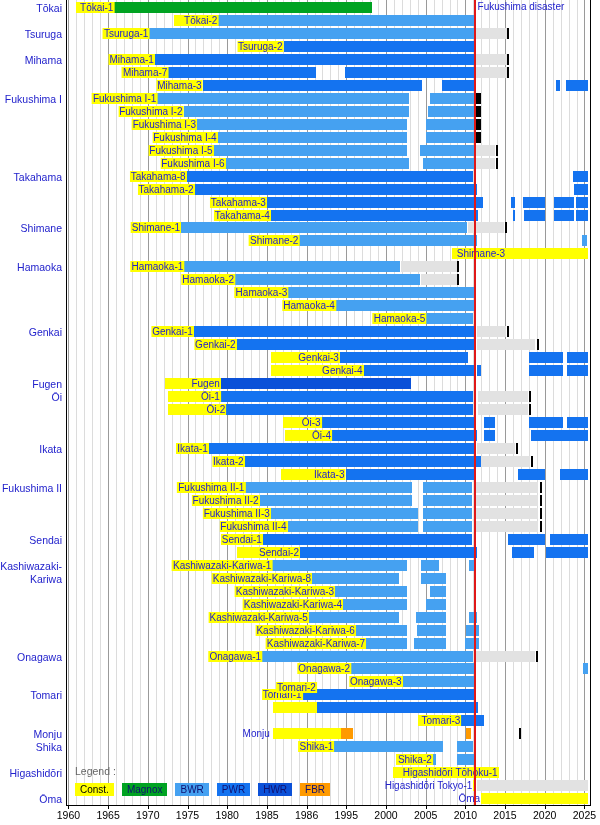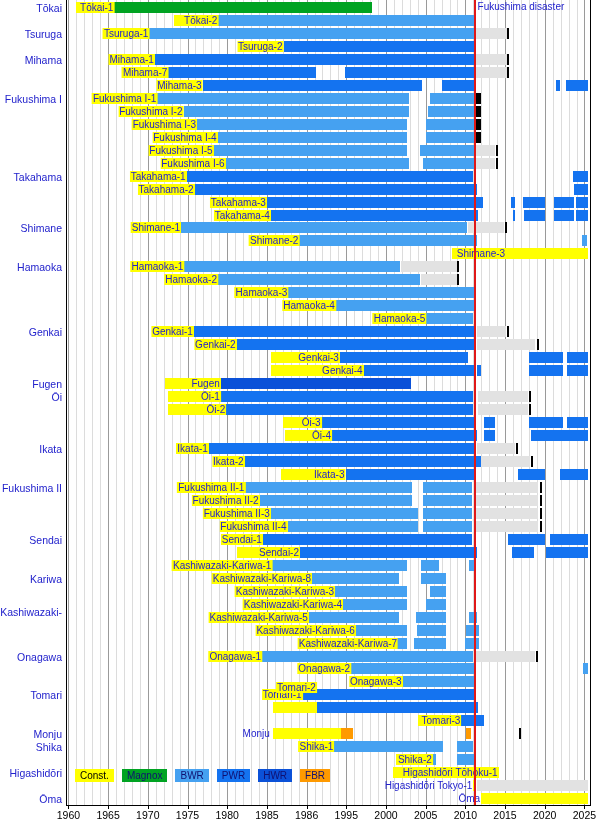--- a/index.html
+++ b/index.html
@@ -166,21 +166,21 @@
         <div class="rowlabel bg right" style="left: 213.7px; top: 145px;">Fukushima I-5</div>
         <div class="seg" style="left: 174.8px; width: 50.8px; top: 158px; background: rgb(255, 255, 0);"></div>
         <div class="seg" style="left: 225.6px; width: 183.4px; top: 158px; background: rgb(69, 161, 241);"></div>
         <div class="seg" style="left: 423.3px; width: 51.6px; top: 158px; background: rgb(69, 161, 241);"></div>
         <div class="seg" style="left: 474.9px; width: 19.8px; top: 158px; background: rgb(226, 226, 226);"></div>
         <div class="mark" style="left: 495.5px; top: 158px;"></div>
         <div class="rowlabel bg right" style="left: 225.6px; top: 158px;">Fukushima I-6</div>
         <div class="seg" style="left: 150.2px; width: 36.5px; top: 171px; background: rgb(255, 255, 0);"></div>
         <div class="seg" style="left: 186.7px; width: 286.6px; top: 171px; background: rgb(20, 115, 240);"></div>
         <div class="seg" style="left: 572.5px; width: 15.9px; top: 171px; background: rgb(20, 115, 240);"></div>
-        <div class="rowlabel bg right" style="left: 186.7px; top: 171px;">Takahama-1</div>
+        <div class="rowlabel bg right" style="left: 186.7px; top: 171px;">Takahama-8</div>
         <div class="seg" style="left: 157.3px; width: 37.3px; top: 184px; background: rgb(255, 255, 0);"></div>
         <div class="seg" style="left: 194.6px; width: 282.6px; top: 184px; background: rgb(20, 115, 240);"></div>
         <div class="seg" style="left: 574.1px; width: 14.3px; top: 184px; background: rgb(20, 115, 240);"></div>
         <div class="rowlabel bg right" style="left: 194.6px; top: 184px;">Takahama-2</div>
         <div class="seg" style="left: 227.2px; width: 39.7px; top: 197px; background: rgb(255, 255, 0);"></div>
         <div class="seg" style="left: 266.9px; width: 216px; top: 197px; background: rgb(20, 115, 240);"></div>
         <div class="seg" style="left: 511.4px; width: 4px; top: 197px; background: rgb(20, 115, 240);"></div>
         <div class="seg" style="left: 523.3px; width: 22.2px; top: 197px; background: rgb(20, 115, 240);"></div>
         <div class="seg" style="left: 554.3px; width: 19.8px; top: 197px; background: rgb(20, 115, 240);"></div>
         <div class="seg" style="left: 575.7px; width: 12.7px; top: 197px; background: rgb(20, 115, 240);"></div>
@@ -205,21 +205,21 @@
         <div class="rowlabel" style="left: 455.8px; top: 248px;">Shimane-3</div>
         <div class="seg" style="left: 158.1px; width: 26.2px; top: 261px; background: rgb(255, 255, 0);"></div>
         <div class="seg" style="left: 184.3px; width: 216px; top: 261px; background: rgb(69, 161, 241);"></div>
         <div class="seg" style="left: 401px; width: 55.6px; top: 261px; background: rgb(226, 226, 226);"></div>
         <div class="mark" style="left: 457.4px; top: 261px;"></div>
         <div class="rowlabel bg right" style="left: 184.3px; top: 261px;">Hamaoka-1</div>
         <div class="seg" style="left: 183.5px; width: 34.9px; top: 274px; background: rgb(255, 255, 0);"></div>
         <div class="seg" style="left: 218.4px; width: 201.7px; top: 274px; background: rgb(69, 161, 241);"></div>
         <div class="seg" style="left: 420.9px; width: 35.7px; top: 274px; background: rgb(226, 226, 226);"></div>
         <div class="mark" style="left: 457.4px; top: 274px;"></div>
-        <div class="rowlabel bg right" style="left: 218px; top: 274px; text-align: right;">Hamaoka-2</div>
+        <div class="rowlabel bg right" style="left: 235px; top: 274px; text-align: right;">Hamaoka-2</div>
         <div class="seg" style="left: 253.4px; width: 34.9px; top: 287px; background: rgb(255, 255, 0);"></div>
         <div class="seg" style="left: 288.3px; width: 188.2px; top: 287px; background: rgb(69, 161, 241);"></div>
         <div class="rowlabel bg right" style="left: 288.3px; top: 287px;">Hamaoka-3</div>
         <div class="seg" style="left: 300.2px; width: 35.7px; top: 300px; background: rgb(255, 255, 0);"></div>
         <div class="seg" style="left: 335.9px; width: 140.5px; top: 300px; background: rgb(69, 161, 241);"></div>
         <div class="rowlabel bg right" style="left: 335.9px; top: 300px;">Hamaoka-4</div>
         <div class="seg" style="left: 386px; width: 40.5px; top: 313px; background: rgb(255, 255, 0);"></div>
         <div class="seg" style="left: 426.4px; width: 46.8px; top: 313px; background: rgb(69, 161, 241);"></div>
         <div class="rowlabel bg right" style="left: 426.4px; top: 313px;">Hamaoka-5</div>
         <div class="seg" style="left: 160.5px; width: 33.3px; top: 326px; background: rgb(255, 255, 0);"></div>
@@ -340,21 +340,21 @@
         <div class="rowlabel bg right" style="left: 308.9px; top: 612px;">Kashiwazaki-Kariwa-5</div>
         <div class="seg" style="left: 322.4px; width: 33.3px; top: 625px; background: rgb(255, 255, 0);"></div>
         <div class="seg" style="left: 355.8px; width: 51.6px; top: 625px; background: rgb(69, 161, 241);"></div>
         <div class="seg" style="left: 416.9px; width: 29.4px; top: 625px; background: rgb(69, 161, 241);"></div>
         <div class="seg" style="left: 466.1px; width: 12.7px; top: 625px; background: rgb(69, 161, 241);"></div>
         <div class="rowlabel bg right" style="left: 355.8px; top: 625px;">Kashiwazaki-Kariwa-6</div>
         <div class="seg" style="left: 326.4px; width: 39.7px; top: 638px; background: rgb(255, 255, 0);"></div>
         <div class="seg" style="left: 366.1px; width: 41.3px; top: 638px; background: rgb(69, 161, 241);"></div>
         <div class="seg" style="left: 413.7px; width: 32.6px; top: 638px; background: rgb(69, 161, 241);"></div>
         <div class="seg" style="left: 465.4px; width: 13.5px; top: 638px; background: rgb(69, 161, 241);"></div>
-        <div class="rowlabel bg right" style="left: 366.1px; top: 638px; margin-left: 32px;">Kashiwazaki-Kariwa-7</div>
+        <div class="rowlabel bg right" style="left: 366.1px; top: 638px;">Kashiwazaki-Kariwa-7</div>
         <div class="seg" style="left: 227.2px; width: 34.9px; top: 651px; background: rgb(255, 255, 0);"></div>
         <div class="seg" style="left: 262.1px; width: 211.2px; top: 651px; background: rgb(69, 161, 241);"></div>
         <div class="seg" style="left: 473.3px; width: 61.9px; top: 651px; background: rgb(226, 226, 226);"></div>
         <div class="mark" style="left: 536px; top: 651px;"></div>
         <div class="rowlabel bg right" style="left: 262.1px; top: 651px;">Onagawa-1</div>
         <div class="seg" style="left: 316.1px; width: 34.9px; top: 663px; background: rgb(255, 255, 0);"></div>
         <div class="seg" style="left: 351px; width: 123.9px; top: 663px; background: rgb(69, 161, 241);"></div>
         <div class="seg" style="left: 582.9px; width: 4.8px; top: 663px; background: rgb(69, 161, 241);"></div>
         <div class="rowlabel bg right" style="left: 351px; top: 663px;">Onagawa-2</div>
         <div class="seg" style="left: 358.2px; width: 44.5px; top: 676px; background: rgb(255, 255, 0);"></div>
@@ -400,21 +400,21 @@
         <div class="grouplabel" style="top: 93px;">Fukushima I</div>
         <div class="grouplabel" style="top: 171px;">Takahama</div>
         <div class="grouplabel" style="top: 222px;">Shimane</div>
         <div class="grouplabel" style="top: 261px;">Hamaoka</div>
         <div class="grouplabel" style="top: 326px;">Genkai</div>
         <div class="grouplabel" style="top: 378px;">Fugen</div>
         <div class="grouplabel" style="top: 391px;">Ōi</div>
         <div class="grouplabel" style="top: 443px;">Ikata</div>
         <div class="grouplabel" style="top: 482px;">Fukushima II</div>
         <div class="grouplabel" style="top: 534px;">Sendai</div>
-        <div class="grouplabel" style="top: 560px; margin-top: 46px;">Kashiwazaki-</div>
+        <div class="grouplabel" style="top: 560px;">Kashiwazaki-</div>
         <div class="grouplabel" style="top: 573px;">Kariwa</div>
         <div class="grouplabel" style="top: 651px;">Onagawa</div>
         <div class="grouplabel" style="top: 689px;">Tomari</div>
         <div class="grouplabel" style="top: 728px;">Monju</div>
         <div class="grouplabel" style="top: 741px;">Shika</div>
         <div class="grouplabel" style="top: 767px;">Higashidōri</div>
         <div class="grouplabel" style="top: 793px;">Ōma</div>
       </div>
     <div id="axis-labels">
         <div class="tickstub" style="left: 68.4px;"></div>
@@ -440,16 +440,17 @@
         <div class="tickstub" style="left: 465.4px;"></div>
         <div class="ticklabel" style="left: 465.4px;">2010</div>
         <div class="tickstub" style="left: 505px;"></div>
         <div class="ticklabel" style="left: 505px;">2015</div>
         <div class="tickstub" style="left: 544.7px;"></div>
         <div class="ticklabel" style="left: 544.7px;">2020</div>
         <div class="tickstub" style="left: 584.4px;"></div>
         <div class="ticklabel" style="left: 584.4px;">2025</div>
       </div>
     <div id="legend">
+      <div id="legend-title">Legend :</div>
       <div id="legend-items"><div class="legend-item" style="background: rgb(255, 255, 0); color: rgb(0, 0, 0);">Const.</div><div class="legend-item" style="background: rgb(0, 163, 34); color: rgb(16, 16, 112);">Magnox</div><div class="legend-item" style="background: rgb(69, 161, 241); color: rgb(16, 16, 112);">BWR</div><div class="legend-item" style="background: rgb(20, 115, 240); color: rgb(16, 16, 112);">PWR</div><div class="legend-item" style="background: rgb(11, 81, 216); color: rgb(16, 16, 112);">HWR</div><div class="legend-item" style="background: rgb(255, 154, 0); color: rgb(16, 16, 112);">FBR</div></div>
     </div>
   </div>
 </div>
 
 </body></html>

